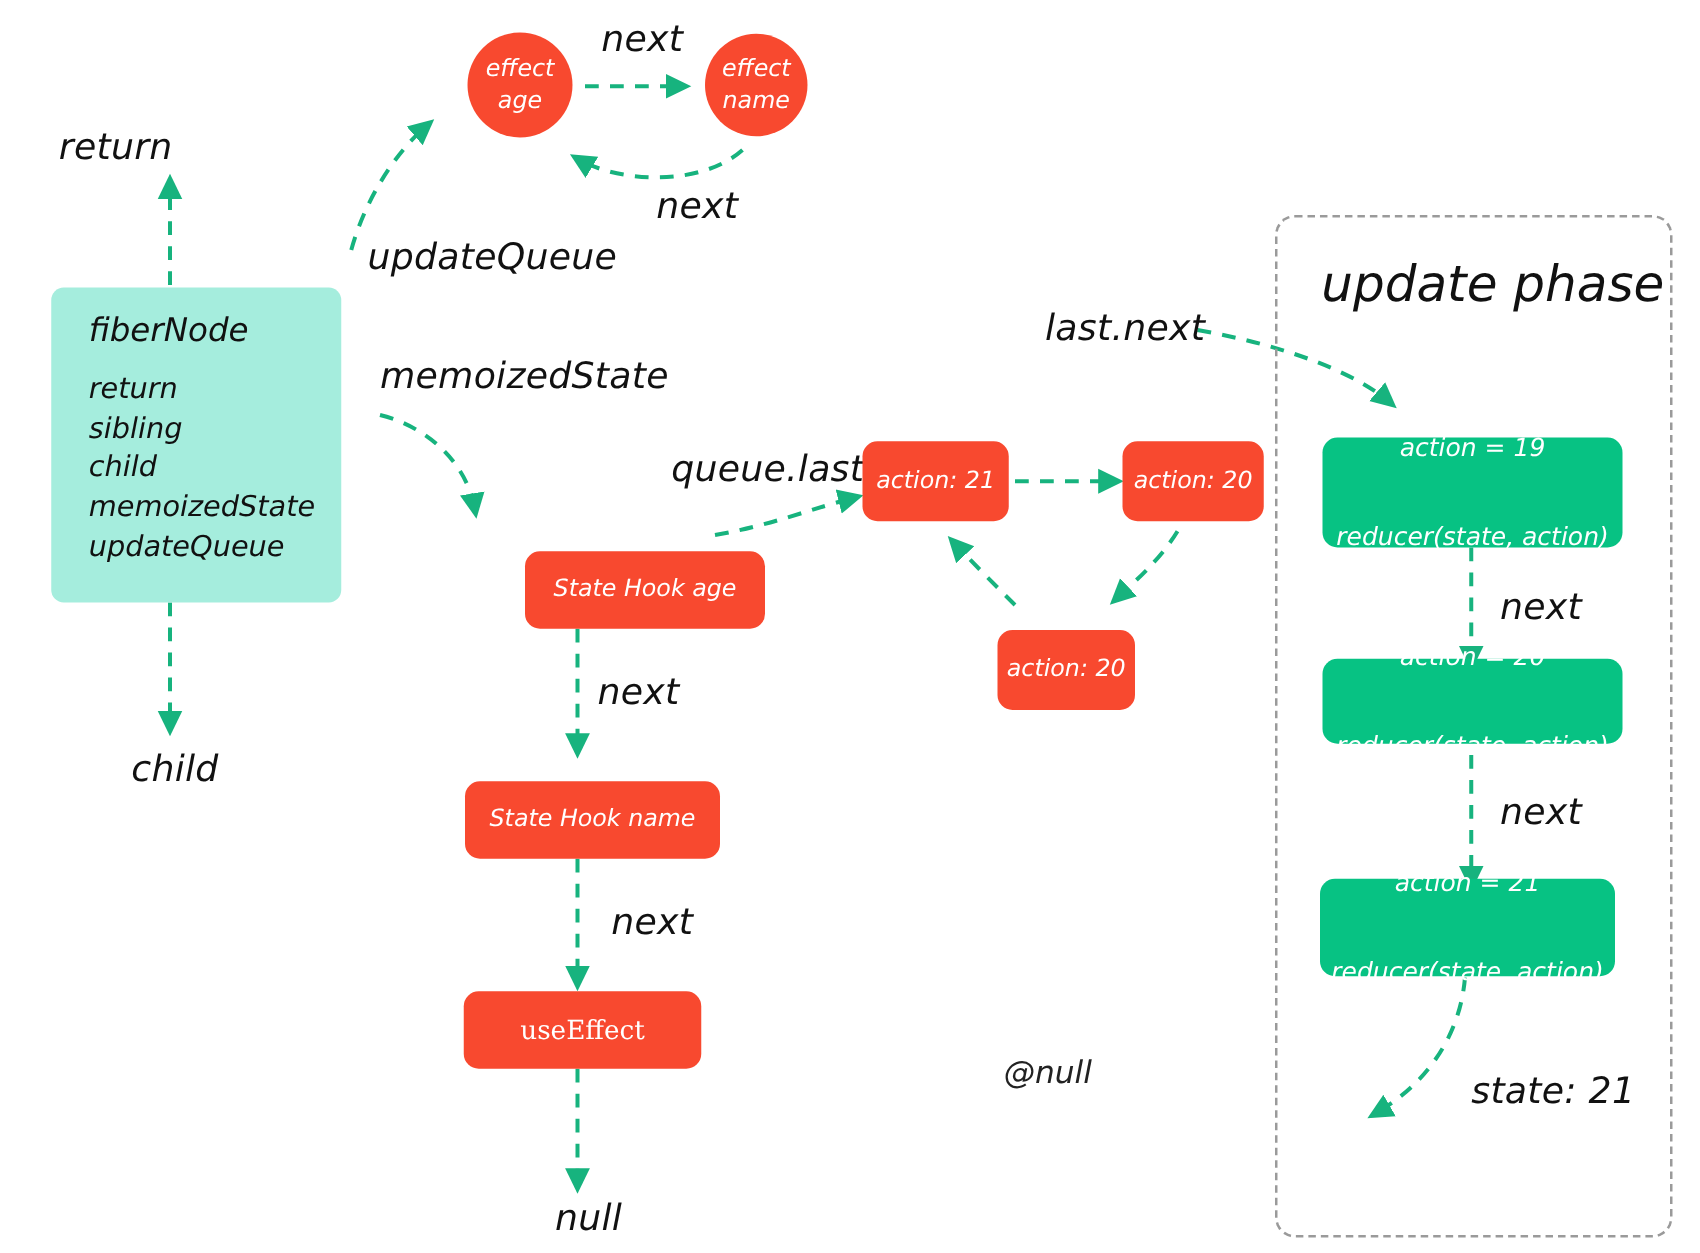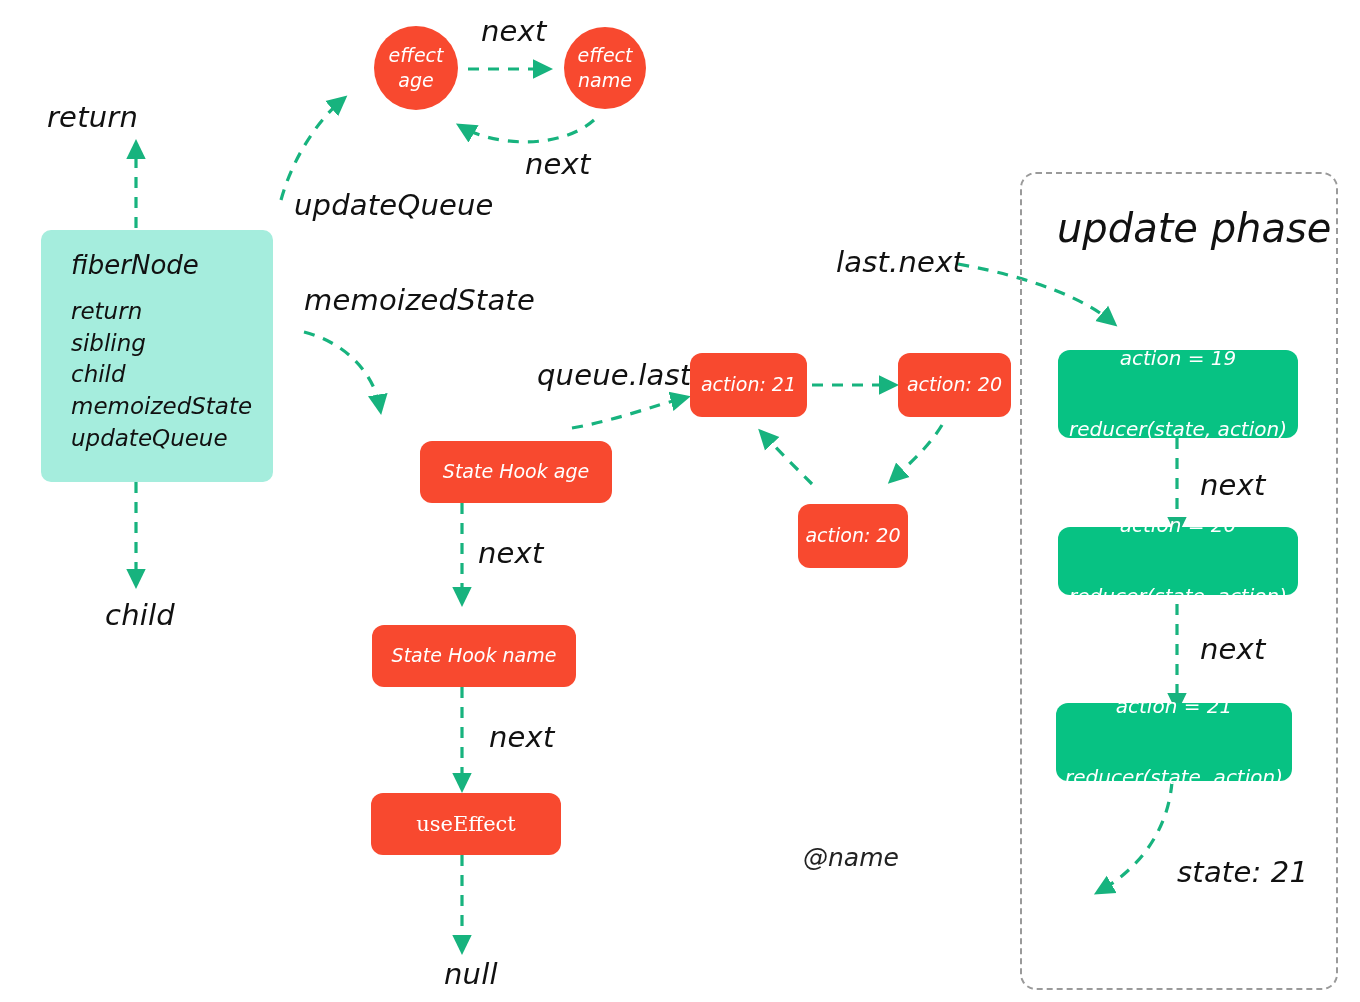--- a/index.html
+++ b/index.html
@@ -282,15 +282,15 @@
 
   <div class="lbl sz-md" style="left:1200px; top:632px;">next</div>
 
   <div class="gbox" style="left:1056px; top:703px; width:236px; height:78px;">
     <span class="line">action = 21</span>
     <span class="line">reducer(state, action)</span>
   </div>
 
   <div class="lbl sz-md" style="left:1177px; top:855px;">state: 21</div>
 
-  <div class="watermark" style="left:803px; top:843px;">@name</div>
+  <div class="watermark" style="left:803px; top:843px;">@null</div>
 
 </div>
 
 </body></html>

